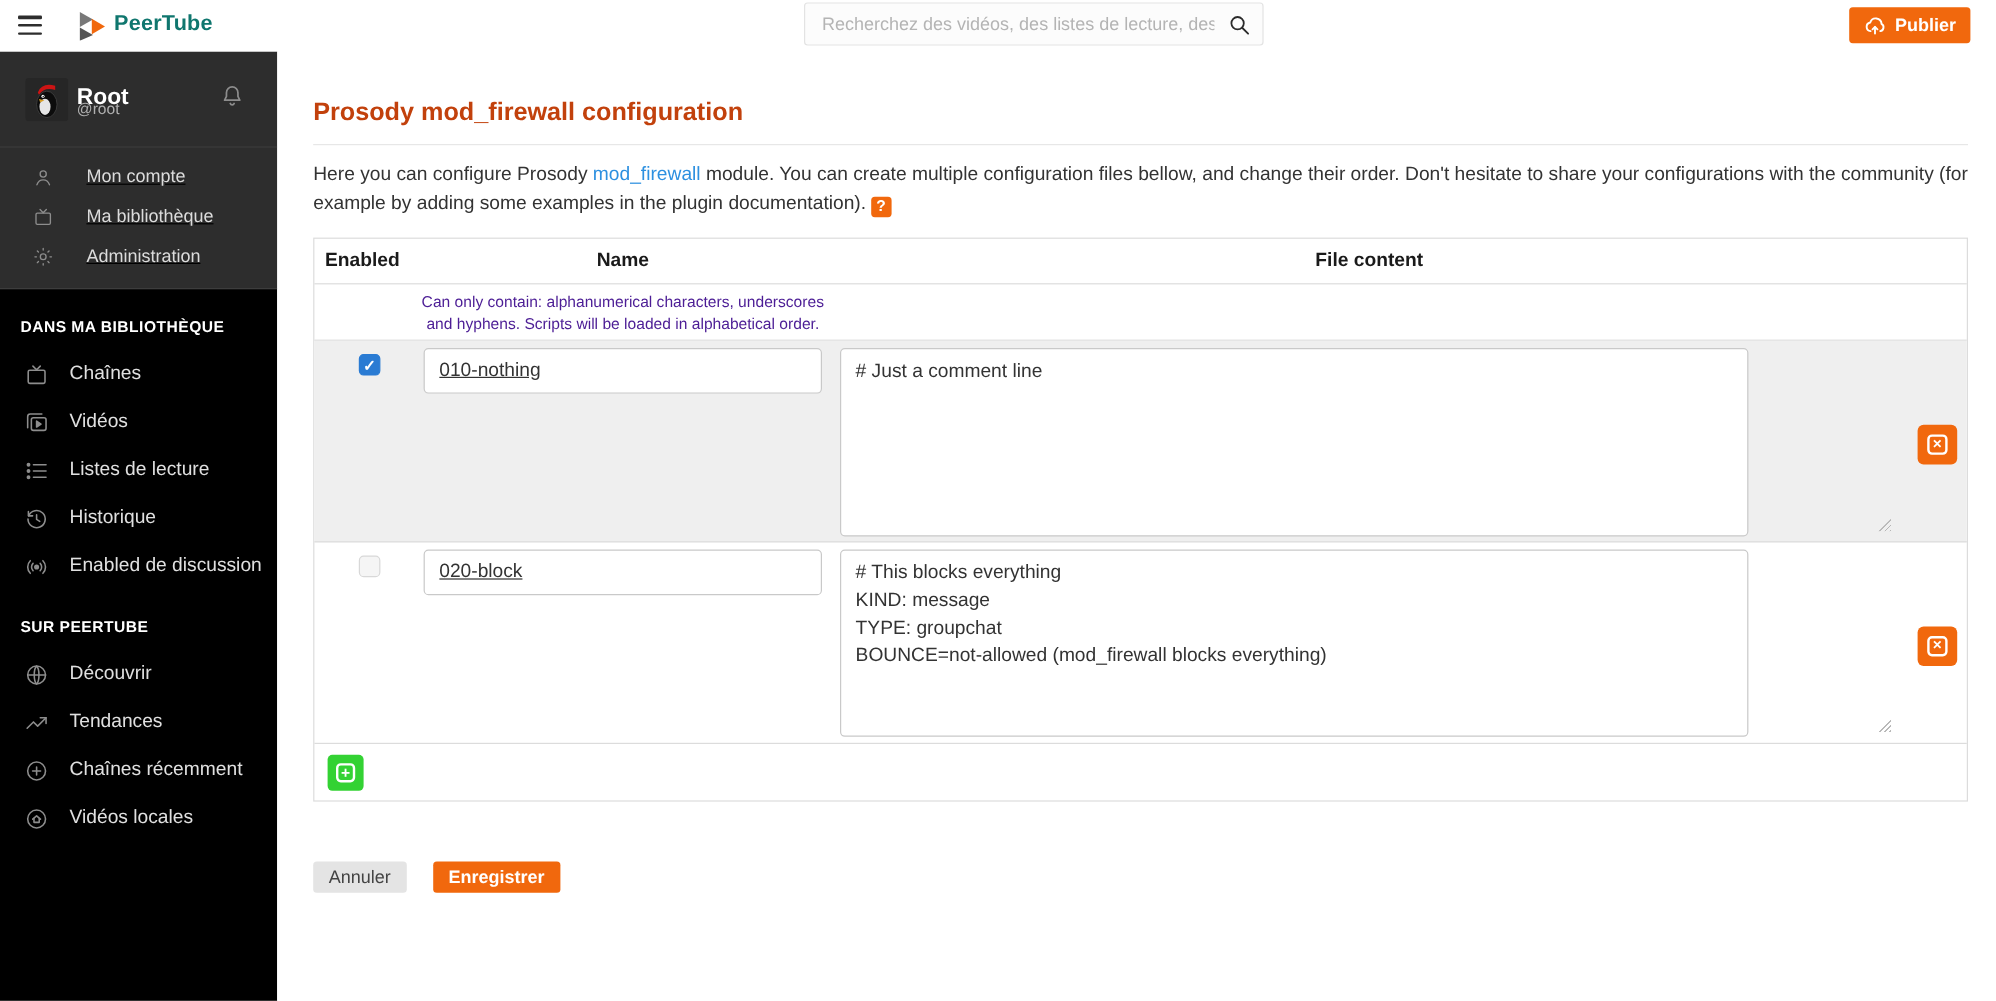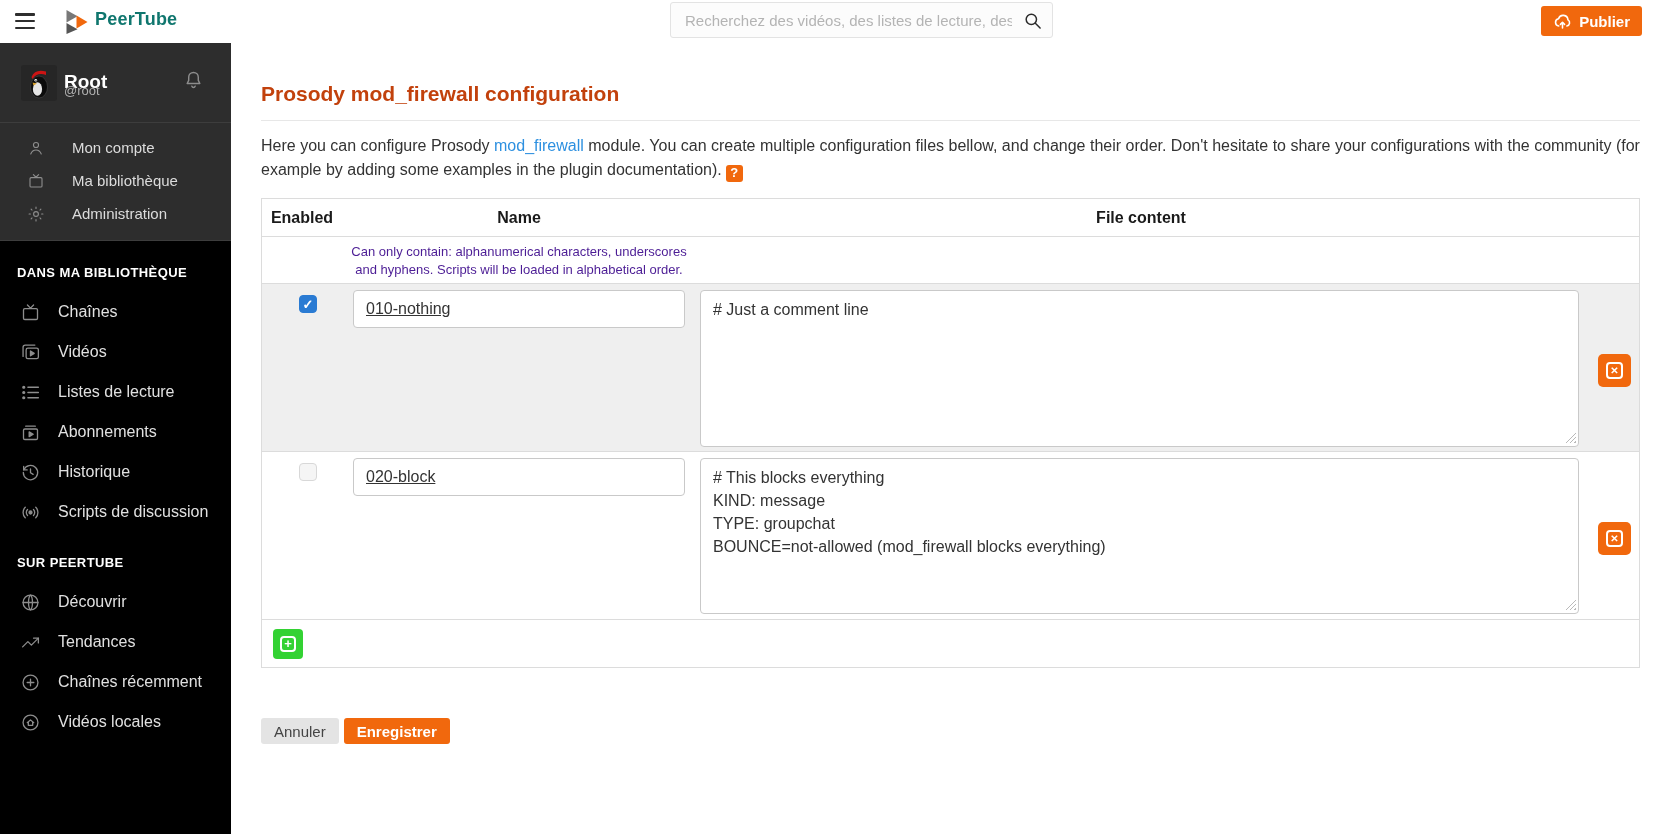--- a/index.html
+++ b/index.html
@@ -24,21 +24,21 @@
     display:flex; align-items:center; gap:7px; cursor:pointer; font-family:"Liberation Sans",sans-serif; }
 
   
   .sidebar { position:absolute; top:43px; left:0; width:231px; height:791px; background:#000; }
   .side-top { background:#2d2d2d; border-bottom:1px solid #3d3d3d; }
   .user-block { position:relative; height:80px; border-bottom:1px solid #3d3d3d; }
   .avatar { position:absolute; left:21px; top:22px; width:36px; height:36px; border-radius:3px; overflow:hidden; cursor:pointer; }
   .user-name { position:absolute; left:64px; top:28px; color:#ffffff; font-weight:bold; font-size:19px; }
   .user-handle { position:absolute; left:64px; top:40px; color:#b0b0b0; font-size:13px; }
   .bell { position:absolute; right:26px; top:26px; cursor:pointer; background:none; border:none; }
-  .account-menu { padding:8px 0 10px 0; }
+  .account-menu { padding:8px 0 10px 0;text-decoration:underline; }
   .acct-item { display:flex; align-items:center; height:33px; padding-left:25px; gap:25px;
     color:#dcdcdc; font-size:15px; cursor:pointer; }
   .side-section-title { margin:25px 0 5px 17px; color:#fff; font-size:13px; font-weight:bold; letter-spacing:.4px; }
   .side-item { display:flex; align-items:center; height:40px; padding-left:19px; gap:17px;
     color:#e0e0e0; font-size:16px; cursor:pointer; }
   .side-icon { width:22px; display:flex; justify-content:center; }
 
   
   .main { position:absolute; left:231px; top:43px; width:1432px; height:791px; background:#fff;
     padding:39px 23px 0 30px; }
@@ -64,40 +64,40 @@
   .cfg-row { min-height:168px; padding-top:6px; }
   .cfg-row.striped { background:#efefef; }
   .checkbox { width:18px; height:18px; margin:5px 0 0 37px; border-radius:4px;
     background:#f5f5f5; border:1px solid #d8d8d8; cursor:pointer;
     display:flex; align-items:center; justify-content:center; }
   .checkbox.checked { background:#2a7bd3; border-color:#2a7bd3; }
   .checkbox.checked::after { content:"✓"; color:#fff; font-size:13px; font-weight:bold; line-height:1; }
   .name-input { width:332px; height:38px; margin-left:11px; border:1px solid #c9c9c9; border-radius:4px;
     padding:0 12px; font-size:16px; color:#333; outline:none; font-family:"Liberation Sans",sans-serif; background:#fff;text-decoration:underline; }
   .ta-wrap { position:relative; margin-left:4px; width:879px; }
-  .content-ta { width:879px; height:157px; border:1px solid #c9c9c9; border-radius:4px;
+  .content-ta { width:757px; height:157px; border:1px solid #c9c9c9; border-radius:4px;
     padding:7px 12px; font-size:16px; line-height:23px; color:#333; resize:none; outline:none;
     font-family:"Liberation Sans",sans-serif; background:#fff; display:block; }
   .ta-wrap.short .content-ta { height:156px; }
   .resize-corner { position:absolute; right:3px; bottom:4px; width:11px; height:11px; pointer-events:none;
     background:repeating-linear-gradient(135deg, transparent 0 2px, #a8a8a8 2px 3px);
     clip-path:polygon(100% 0, 0 100%, 100% 100%); opacity:.8; }
   .del-btn { width:33px; height:33px; background:#f1680d; border:none; border-radius:5px;
     display:flex; align-items:center; justify-content:center; cursor:pointer; }
   .x-box { width:17px; height:17px; border:2px solid #fff; border-radius:4px;
     display:flex; align-items:center; justify-content:center; }
   .x-box::after { content:"✕"; color:#fff; font-size:10px; font-weight:bold; line-height:1; }
   .add-row { height:47px; align-items:center; }
   .add-btn { width:30px; height:30px; margin-left:11px; background:#33d233; border:none; border-radius:4px;
     display:flex; align-items:center; justify-content:center; cursor:pointer; }
   .plus-box { width:16px; height:16px; border:2px solid #fff; border-radius:4px;
     display:flex; align-items:center; justify-content:center; }
   .plus-box::after { content:"+"; color:#fff; font-size:13px; font-weight:bold; line-height:1; margin-top:-1px; }
 
-  .form-actions { margin-top:50px; display:flex; gap:5px; }
+  .form-actions { margin-top:50px; display:flex; gap:22px; }
   .btn-cancel { height:26px; padding:0 13px; background:#e4e4e4; color:#444; border:none; border-radius:3px;
     font-size:15px; cursor:pointer; font-family:"Liberation Sans",sans-serif; }
   .btn-save { height:26px; padding:0 13px; background:#f1680d; color:#fff; border:none; border-radius:3px;
     font-size:15px; font-weight:600; cursor:pointer; font-family:"Liberation Sans",sans-serif; }
 
   svg.sicon { stroke:#8d8d8d; fill:none; stroke-width:1.5; stroke-linecap:round; stroke-linejoin:round; }
 </style>
 </head>
 <body>
 
@@ -218,45 +218,35 @@
             <circle cx="4.3" cy="6" r="1.1" fill="#8d8d8d"></circle>
             <circle cx="4.3" cy="12" r="1.1" fill="#8d8d8d"></circle>
             <circle cx="4.3" cy="18" r="1.1" fill="#8d8d8d"></circle>
           </svg>
       </span>
       <span>Listes de lecture</span>
     </div>
     <div class="side-item">
       <span class="side-icon">
         <svg class="sicon" width="21" height="21" viewBox="0 0 24 24">
-            <rect x="4" y="8" width="16" height="12" rx="1.5"></rect>
-            <path d="M6.5 4.8h11"></path>
-            <path d="M10.5 11.3l4.6 2.7-4.6 2.7z" fill="#8d8d8d"></path>
-          </svg>
-      </span>
-      <span>Abonnements</span>
-    </div>
-    <div class="side-item">
-      <span class="side-icon">
-        <svg class="sicon" width="21" height="21" viewBox="0 0 24 24">
             <path d="M4.2 5v4h4"></path>
             <path d="M4.4 9A8.2 8.2 0 1 1 3.8 12"></path>
             <path d="M12 8v4.3l3 1.9"></path>
           </svg>
       </span>
       <span>Historique</span>
     </div>
     <div class="side-item">
       <span class="side-icon">
         <svg class="sicon" width="21" height="21" viewBox="0 0 24 24">
             <circle cx="12" cy="12" r="1.7" fill="#8d8d8d"></circle>
             <path d="M8.6 15.4a4.8 4.8 0 0 1 0-6.8M15.4 8.6a4.8 4.8 0 0 1 0 6.8M6 18a8.5 8.5 0 0 1 0-12M18 6a8.5 8.5 0 0 1 0 12"></path>
           </svg>
       </span>
-      <span>Scripts de discussion</span>
+      <span>Enabled de discussion</span>
     </div>
   </div>
 
   <div class="side-section-title" style="margin-top:23px;">SUR PEERTUBE</div>
   <div style="margin-top:12px;">
     <div class="side-item">
       <span class="side-icon">
         <svg class="sicon" width="21" height="21" viewBox="0 0 24 24">
             <circle cx="12" cy="12" r="8.5"></circle>
             <path d="M3.5 12h17"></path>

